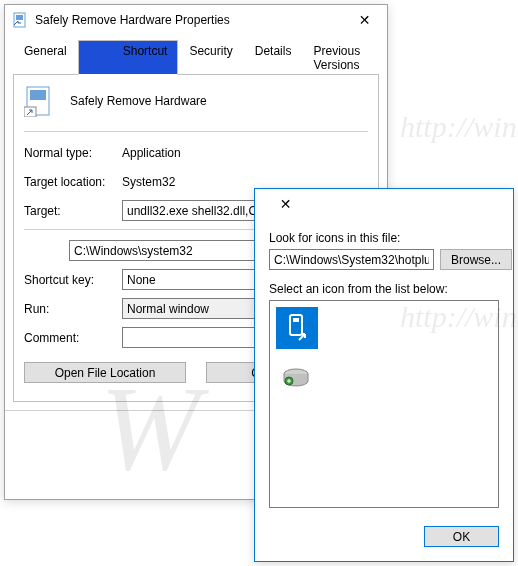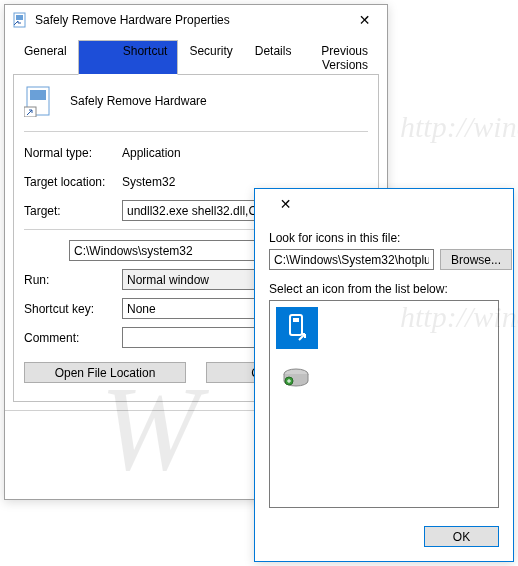--- a/index.html
+++ b/index.html
@@ -4,21 +4,21 @@
 <style>
 * { box-sizing: border-box; font-family: "Segoe UI", Tahoma, sans-serif; font-size: 12px; }
 body { margin: 0; width: 518px; height: 566px; background: #fff; position: relative; overflow: hidden; }
 .win { position: absolute; background: #fff; border: 1px solid #a0a0a0; box-shadow: 0 2px 10px rgba(0,0,0,0.15); }
 .win.active { border: 1px solid #0078d7; }
 .titlebar { display: flex; align-items: center; height: 30px; padding: 0 0 0 8px; }
 .titlebar .ticon { width: 16px; height: 16px; margin-right: 6px; }
 .titlebar .ttext { flex: 1; color: #000; }
 .titlebar .tbtn { width: 45px; height: 30px; text-align: center; line-height: 30px; font-size: 14px; color: #000; }
 .tabs { display: flex; margin: 4px 8px 0 8px; border-bottom: 1px solid #c0c0c0; }
-.tab { padding: 3px 10px; border: 1px solid transparent; border-bottom: none; position: relative; top: 1px; text-align: right; }
+.tab { padding: 3px 10px; border: 1px solid transparent; border-bottom: none; position: relative; top: 1px; }
 .tab.active { border: 1px solid #c0c0c0; border-bottom: 1px solid #fff; background: #1d4ed8; padding-left: 44px; }
 .panel { margin: 0 8px 8px 8px; padding: 10px 10px 4px 10px; border: 1px solid #c0c0c0; border-top: none; }
 .hdr { display: flex; align-items: center; margin-bottom: 14px; }
 .shortcut-icon { width: 32px; height: 32px; margin-right: 14px; position: relative; }
 .sep { border-top: 1px solid #d0d0d0; margin: 4px 0 10px 0; }
 .row { display: flex; align-items: center; margin-bottom: 8px; min-height: 21px; }
 .lbl { width: 98px; color: #000; }
 .val { color: #000; }
 input[type=text] { height: 21px; padding: 1px 4px; border: 1px solid #7a7a7a; background: #fff; font-family: inherit; font-size: 12px; }
 input.ro { background: #f0f0f0; }
@@ -79,29 +79,29 @@
     </div>
     <div class="row">
       <span class="lbl">Target:</span>
       <input type="text" style="flex: 1 1 0%;" value="undll32.exe shell32.dll,Control_RunDLL hotplug.dll">
     </div>
     <div class="sep"></div>
     <div class="row">
       <input type="text" style="flex: 1 1 0%; margin-left: 45px;" value="C:\Windows\system32">
     </div>
     <div class="row">
+      <span class="lbl">Shortcut key:</span>
+      <input type="text" style="flex: 1 1 0%;" value="None">
+    </div>
+    <div class="row">
       <span class="lbl">Run:</span>
       <div style="flex:1; position:relative;">
         <input type="text" class="ro" style="width: 100%; padding-right: 18px;" readonly="" value="Normal window">
         <span style="position:absolute; right:4px; top:3px; font-size:9px;">▼</span>
       </div>
-    </div>
-    <div class="row">
-      <span class="lbl">Shortcut key:</span>
-      <input type="text" style="flex: 1 1 0%;" value="None">
     </div>
     <div class="row">
       <span class="lbl">Comment:</span>
       <input type="text" style="flex: 1 1 0%;" value="">
     </div>
     <div class="btnrow">
       <div class="btn" style="flex:1">Open File Location</div>
       <div class="btn" style="flex:1">Change Icon.</div>
     </div>
   </div>

